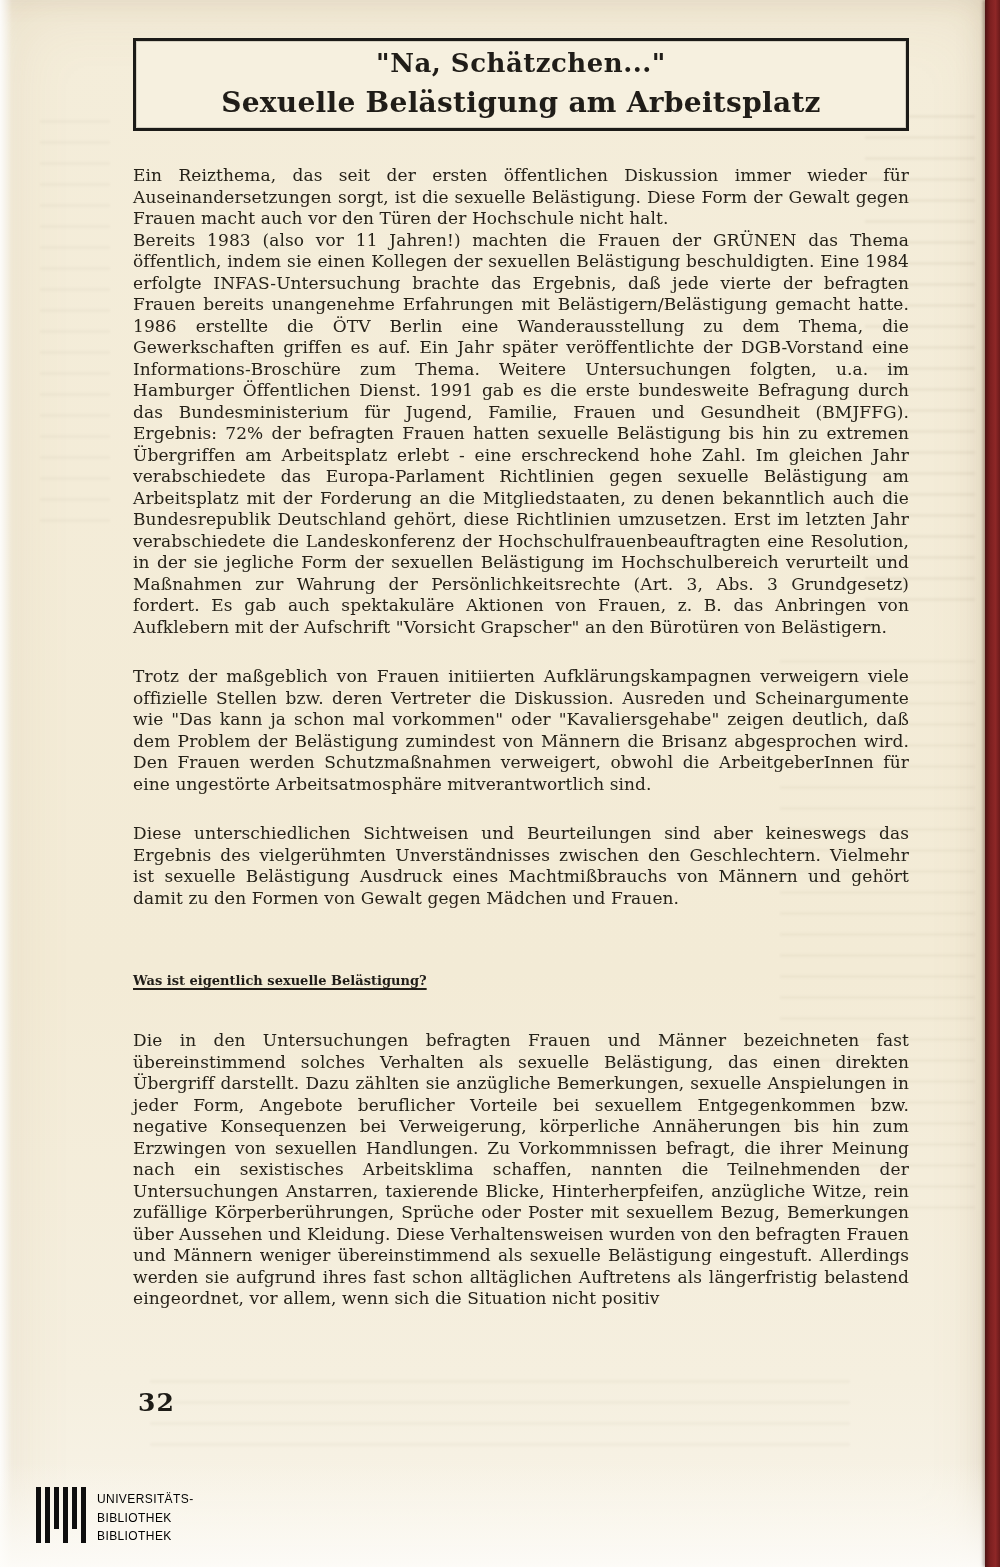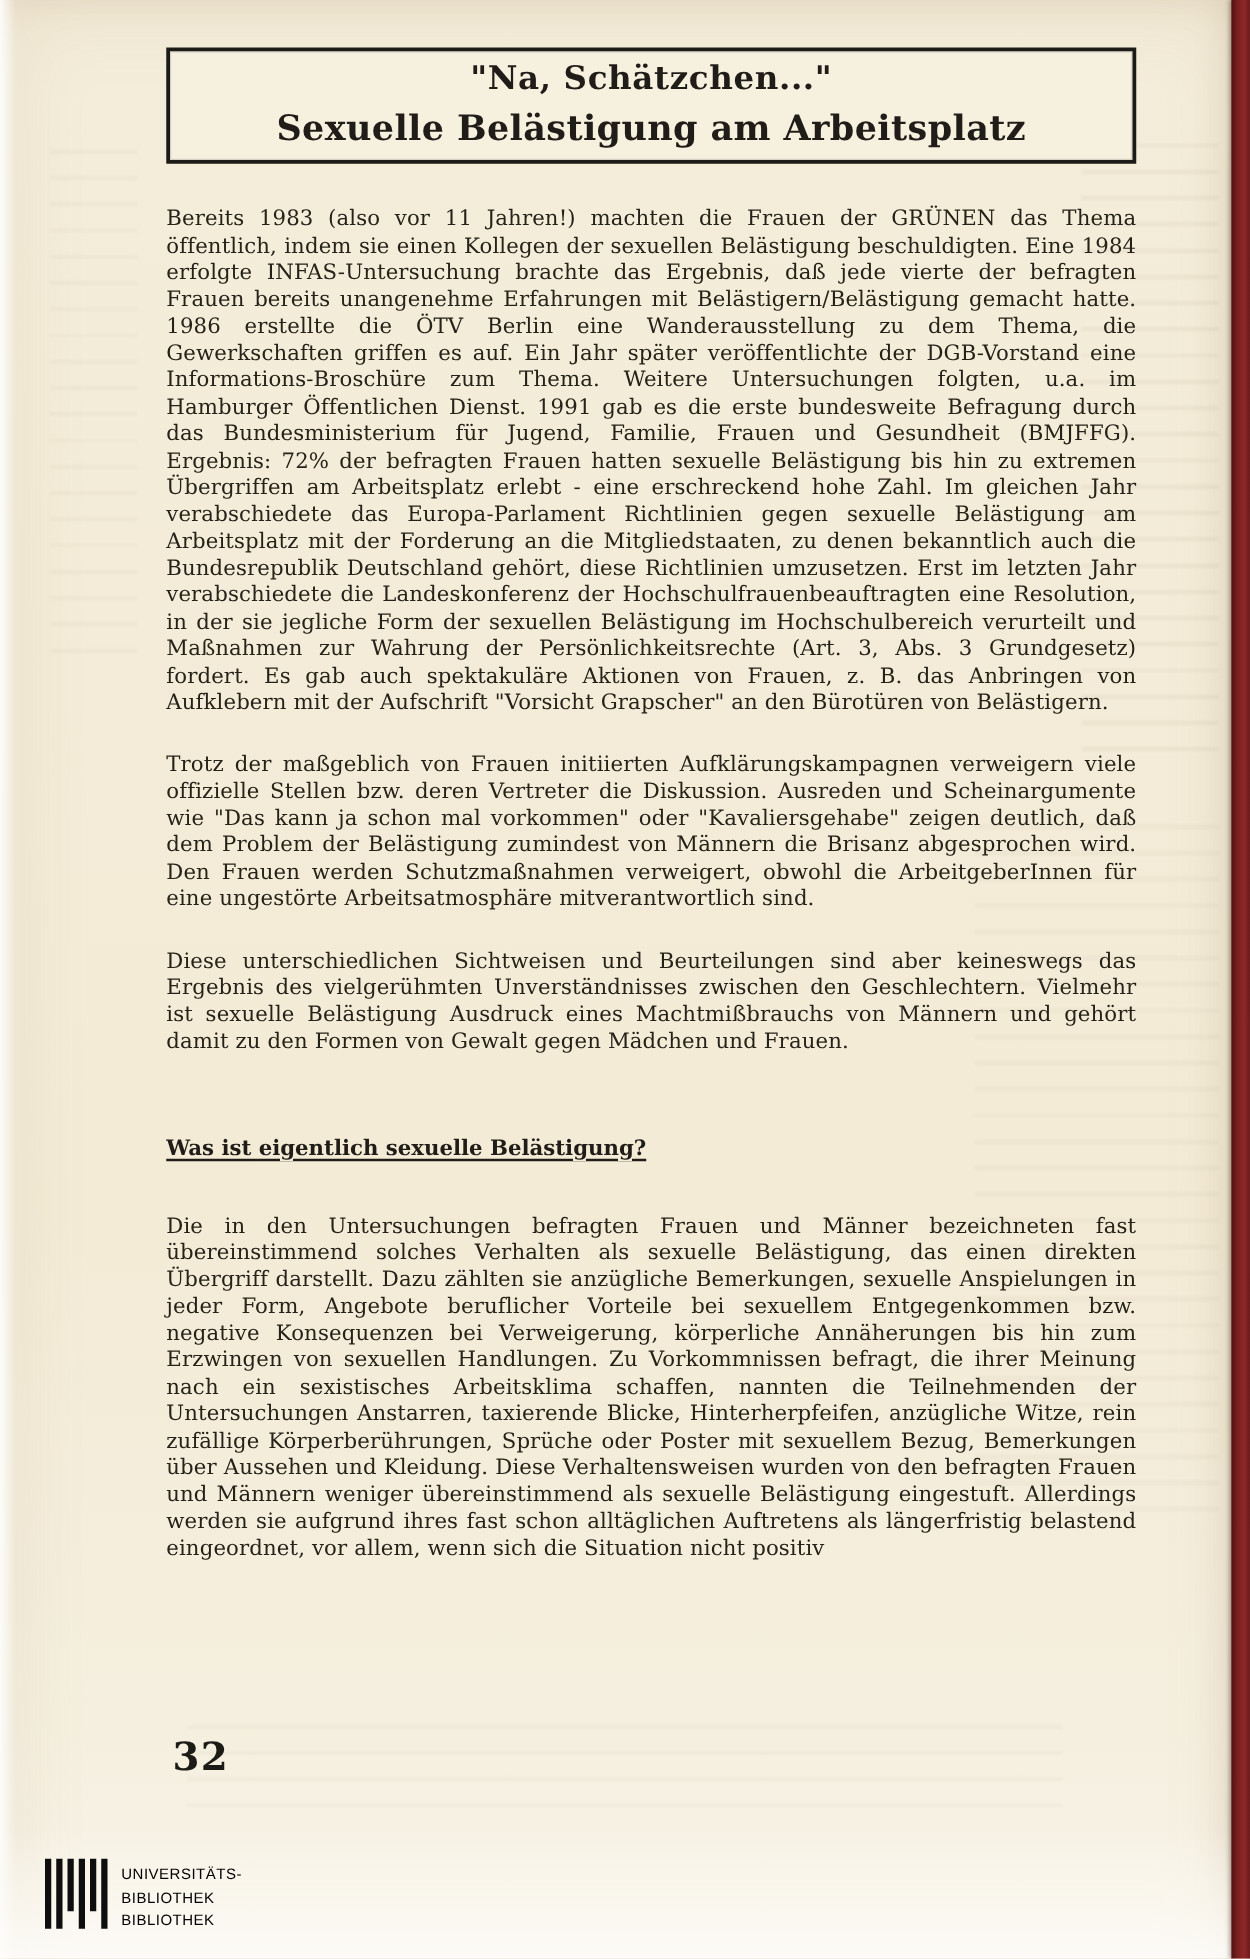--- a/index.html
+++ b/index.html
@@ -84,32 +84,32 @@
     font-size: 17px;
     line-height: 21.5px;
     text-align: justify;
     letter-spacing: 0.1px;
   }
   .para.gap {
     margin-top: 28px;
   }
   .heading {
     margin: 64px 0 42px 0;
-    font-size: 17px;
+    font-size: 13px;
     font-weight: bold;
     text-decoration: underline;
     text-underline-offset: 3px;
     text-decoration-thickness: 2px;
     color: #201d18;
   }
   .page-number {
     position: absolute;
     left: 138px;
     top: 1388px;
-    font-size: 31px;
+    font-size: 25px;
     font-weight: bold;
     letter-spacing: 1px;
     color: #1d1b16;
   }
   .bottom-fade {
     position: absolute;
     left: 0;
     bottom: 0;
     width: 100%;
     height: 105px;
@@ -170,20 +170,21 @@
 
   <div class="left-edge"></div>
 
   <div class="content">
 
     <div class="title-box">
       <div class="title1">"Na, Schätzchen..."</div>
       <div class="title2">Sexuelle Belästigung am Arbeitsplatz</div>
     </div>
 
+    <p class="para">Ein Reizthema, das seit der ersten öffentlichen Diskussion immer wieder für Auseinandersetzungen sorgt, ist die sexuelle Belästigung. Diese Form der Gewalt gegen Frauen macht auch vor den Türen der Hochschule nicht halt.</p>
     <p class="para">Bereits 1983 (also vor 11 Jahren!) machten die Frauen der GRÜNEN das Thema öffentlich, indem sie einen Kollegen der sexuellen Belästigung beschuldigten. Eine 1984 erfolgte INFAS-Untersuchung brachte das Ergebnis, daß jede vierte der befragten Frauen bereits unangenehme Erfahrungen mit Belästigern/Belästigung gemacht hatte. 1986 erstellte die ÖTV Berlin eine Wanderausstellung zu dem Thema, die Gewerkschaften griffen es auf. Ein Jahr später veröffentlichte der DGB-Vorstand eine Informations-Broschüre zum Thema. Weitere Untersuchungen folgten, u.a. im Hamburger Öffentlichen Dienst. 1991 gab es die erste bundesweite Befragung durch das Bundesministerium für Jugend, Familie, Frauen und Gesundheit (BMJFFG). Ergebnis: 72% der befragten Frauen hatten sexuelle Belästigung bis hin zu extremen Übergriffen am Arbeitsplatz erlebt - eine erschreckend hohe Zahl. Im gleichen Jahr verabschiedete das Europa-Parlament Richtlinien gegen sexuelle Belästigung am Arbeitsplatz mit der Forderung an die Mitgliedstaaten, zu denen bekanntlich auch die Bundesrepublik Deutschland gehört, diese Richtlinien umzusetzen. Erst im letzten Jahr verabschiedete die Landeskonferenz der Hochschulfrauenbeauftragten eine Resolution, in der sie jegliche Form der sexuellen Belästigung im Hochschulbereich verurteilt und Maßnahmen zur Wahrung der Persönlichkeitsrechte (Art. 3, Abs. 3 Grundgesetz) fordert. Es gab auch spektakuläre Aktionen von Frauen, z. B. das Anbringen von Aufklebern mit der Aufschrift "Vorsicht Grapscher" an den Bürotüren von Belästigern.</p>
     <p class="para gap">Trotz der maßgeblich von Frauen initiierten Aufklärungskampagnen verweigern viele offizielle Stellen bzw. deren Vertreter die Diskussion. Ausreden und Scheinargumente wie "Das kann ja schon mal vorkommen" oder "Kavaliersgehabe" zeigen deutlich, daß dem Problem der Belästigung zumindest von Männern die Brisanz abgesprochen wird. Den Frauen werden Schutzmaßnahmen verweigert, obwohl die ArbeitgeberInnen für eine ungestörte Arbeitsatmosphäre mitverantwortlich sind.</p>
     <p class="para gap">Diese unterschiedlichen Sichtweisen und Beurteilungen sind aber keineswegs das Ergebnis des vielgerühmten Unverständnisses zwischen den Geschlechtern. Vielmehr ist sexuelle Belästigung Ausdruck eines Machtmißbrauchs von Männern und gehört damit zu den Formen von Gewalt gegen Mädchen und Frauen.</p>
 
     <h2 class="heading">Was ist eigentlich sexuelle Belästigung?</h2>
 
     <p class="para">Die in den Untersuchungen befragten Frauen und Männer bezeichneten fast übereinstimmend solches Verhalten als sexuelle Belästigung, das einen direkten Übergriff darstellt. Dazu zählten sie anzügliche Bemerkungen, sexuelle Anspielungen in jeder Form, Angebote beruflicher Vorteile bei sexuellem Entgegenkommen bzw. negative Konsequenzen bei Verweigerung, körperliche Annäherungen bis hin zum Erzwingen von sexuellen Handlungen. Zu Vorkommnissen befragt, die ihrer Meinung nach ein sexistisches Arbeitsklima schaffen, nannten die Teilnehmenden der Untersuchungen Anstarren, taxierende Blicke, Hinterherpfeifen, anzügliche Witze, rein zufällige Körperberührungen, Sprüche oder Poster mit sexuellem Bezug, Bemerkungen über Aussehen und Kleidung. Diese Verhaltensweisen wurden von den befragten Frauen und Männern weniger übereinstimmend als sexuelle Belästigung eingestuft. Allerdings werden sie aufgrund ihres fast schon alltäglichen Auftretens als längerfristig belastend eingeordnet, vor allem, wenn sich die Situation nicht positiv</p>
 
   </div>
 

